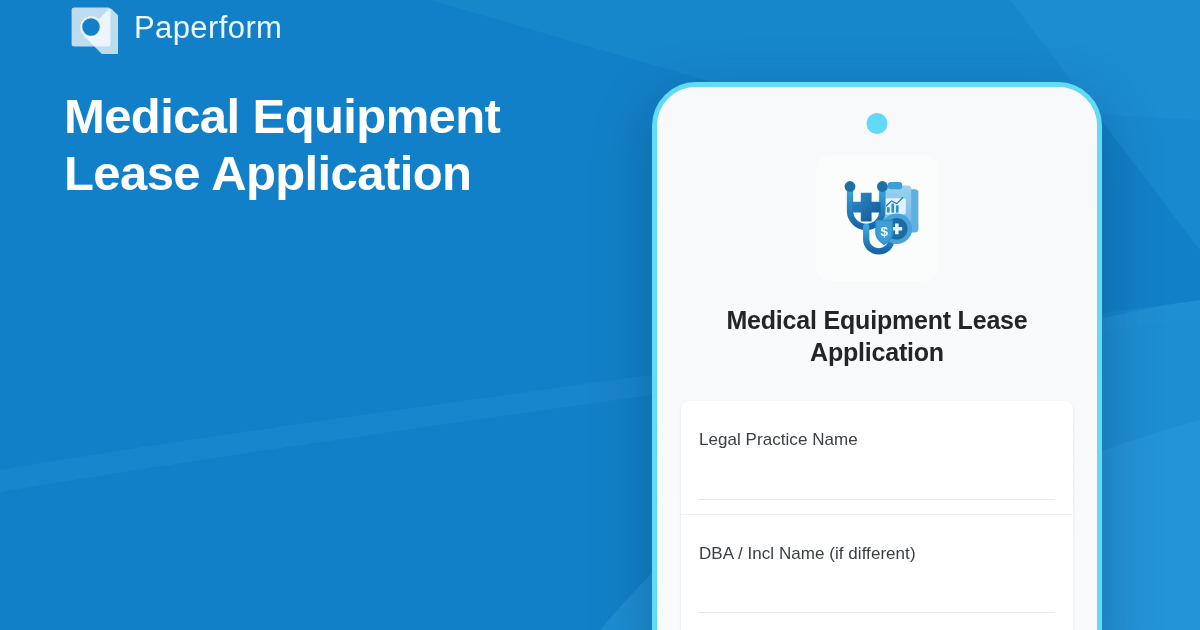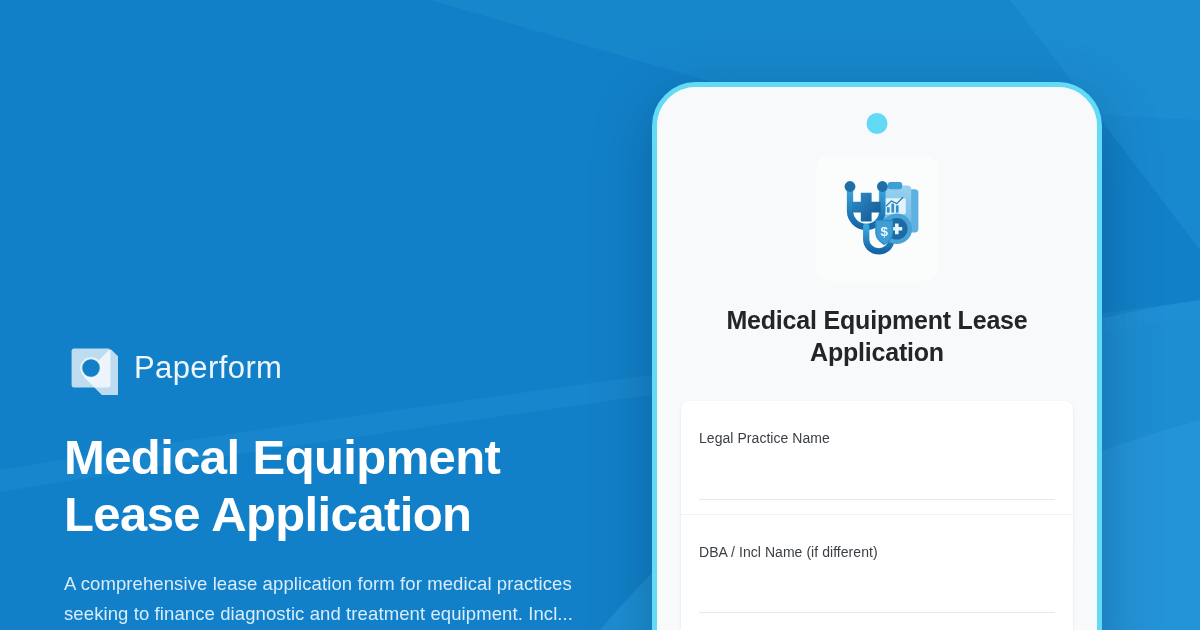--- a/index.html
+++ b/index.html
@@ -12,21 +12,21 @@
 
   
   .bg-root { position:absolute; inset:0; overflow:hidden; background:#1280c8; }
   .bg-svg  { position:absolute; inset:0; width:1200px; height:630px; display:block; }
 
   
   .left-col {
     position:absolute;
     left:64px; top:0;
     width:540px; height:630px;
-    display:flex; flex-direction:column; justify-content:flex-end;
+    display:flex; flex-direction:column; justify-content:flex-start;
     z-index:5;
   }
 
   .brand { display:flex; align-items:center; gap:16px; margin-bottom:34px; }
   .brand-mark { width:54px; height:54px; display:block; flex:none; }
   .brand-name {
     font-size:31px; font-weight:400; letter-spacing:.4px;
     color:#ffffff; opacity:.93; line-height:1;
     font-family:"Liberation Sans", sans-serif;
   }
@@ -80,21 +80,21 @@
 
   .form-card {
     position:absolute; left:24px; right:24px; top:314px; bottom:-6px;
     background:#ffffff;
     border-radius:8px 8px 0 0;
     box-shadow:0 1px 3px rgba(20,40,60,.10);
     overflow:hidden;
   }
   .field { padding:28px 18px 0 18px; height:113px; position:relative; }
   .field + .field { border-top:1px solid #f0f1f3; }
-  .field-label { font-size:14px; color:#3a3f45; line-height:1.3; letter-spacing:.05px; }
+  .field-label { font-size:17px; color:#3a3f45; line-height:1.3; letter-spacing:.05px; }
   .field-underline {
     position:absolute; left:18px; right:18px; bottom:14px;
     height:1px; background:#e6e8ea;
   }
 </style>
 </head>
 <body>
 
 <div class="bg-root">
   <svg class="bg-svg" viewBox="0 0 1200 630" preserveAspectRatio="none">
@@ -124,21 +124,20 @@
         <rect x="9" y="9" width="46" height="46" rx="3" fill="#ffffff" opacity="0.72"></rect>
         <rect x="32" y="-0.5" width="46" height="46" rx="3" fill="#ffffff" opacity="0.72" transform="rotate(45 32 32)"></rect>
       </g>
       <circle cx="32" cy="32" r="11.5" fill="none" stroke="#ffffff" stroke-width="2.4" opacity="0.8"></circle>
     </svg>
     <span class="brand-name">Paperform</span>
   </div>
 
   <h1 class="headline">Medical Equipment Lease Application</h1>
 
-  <p class="subtext">A comprehensive lease application form for medical practices seeking to finance diagnostic and treatment equipment. Incl...</p>
 </div>
 
 <div class="phone">
   <div class="phone-screen">
 
     <div class="camera-dot"></div>
 
     <div class="form-icon-wrap">
       <svg class="form-icon" viewBox="0 0 120 120">
         <defs>

